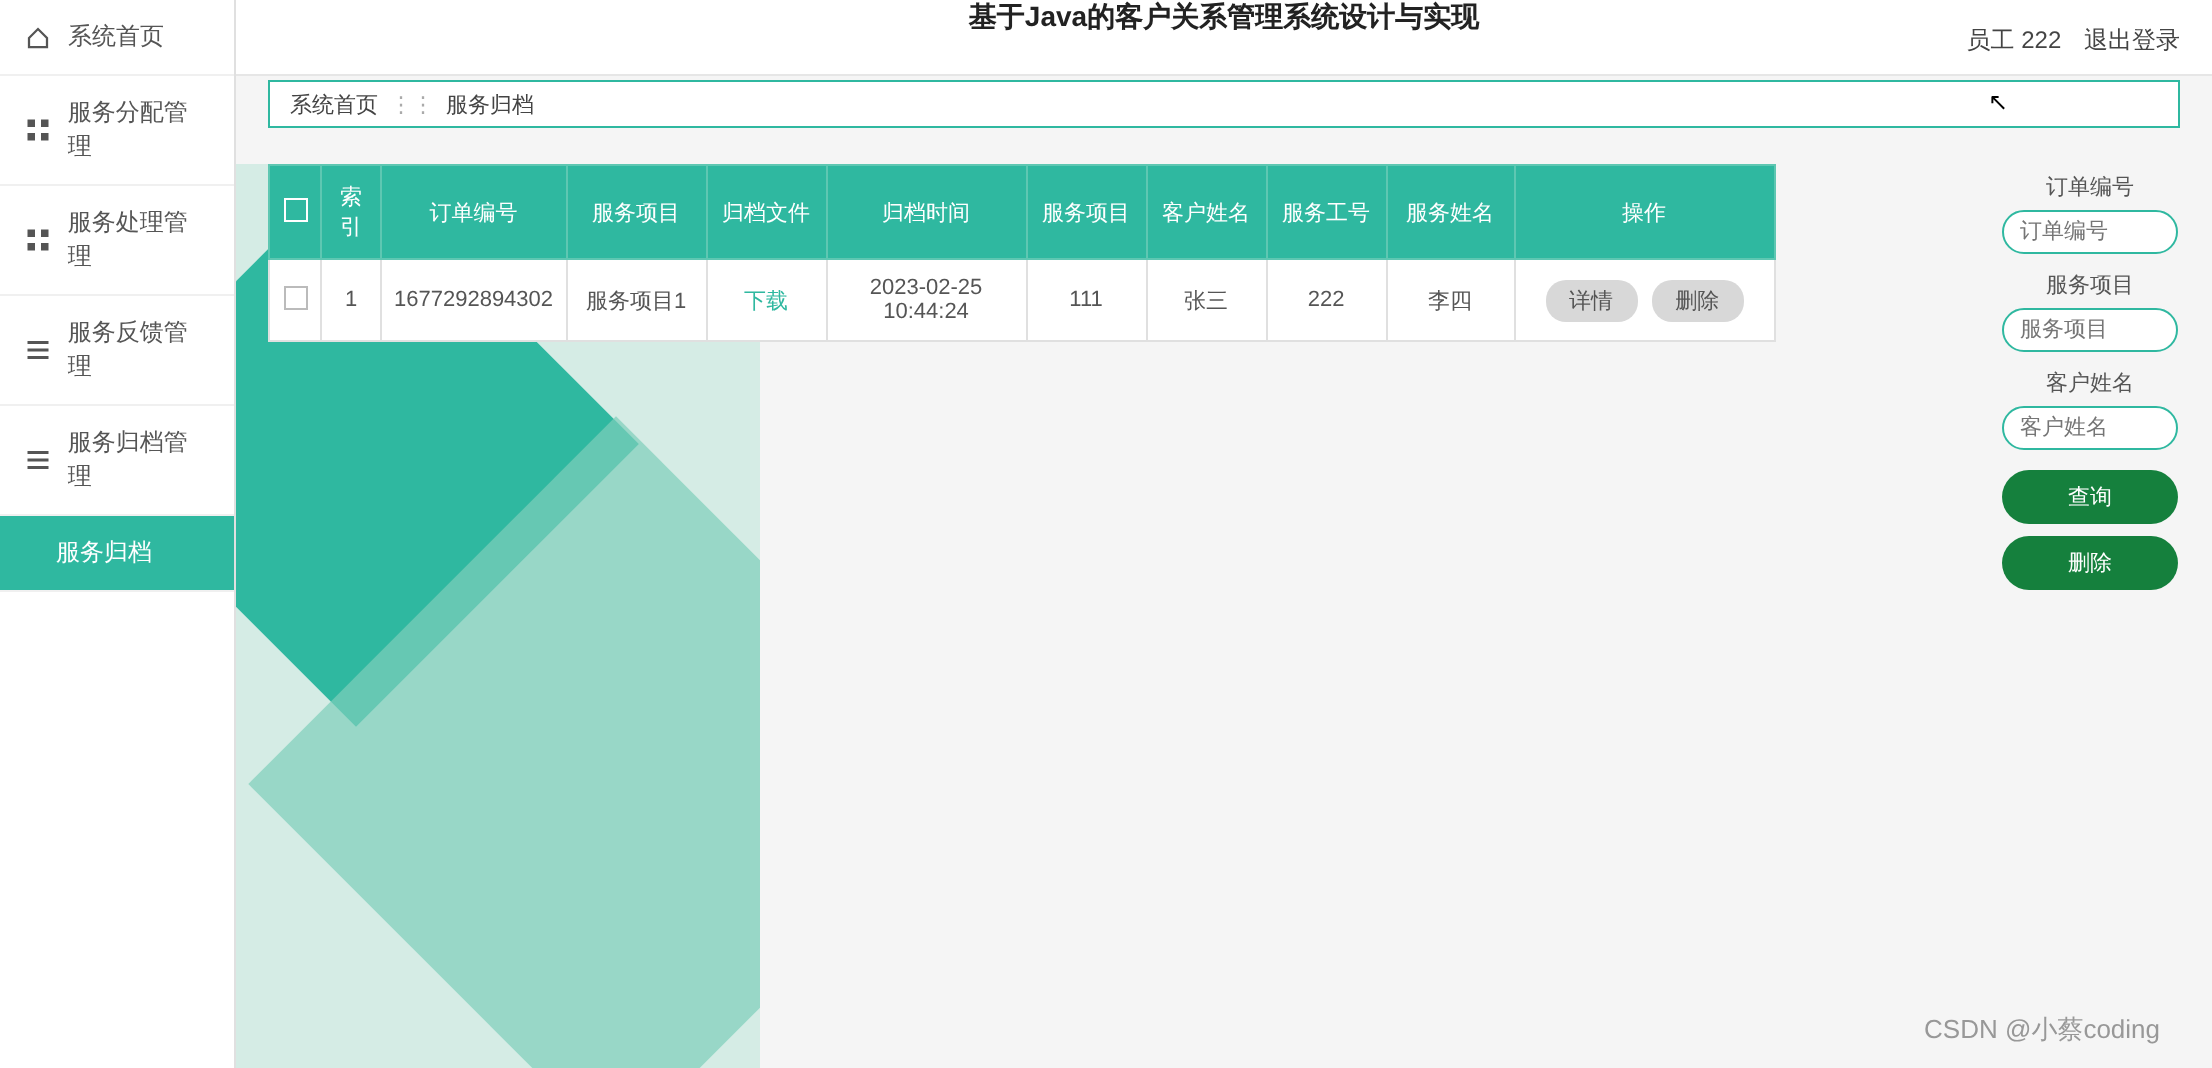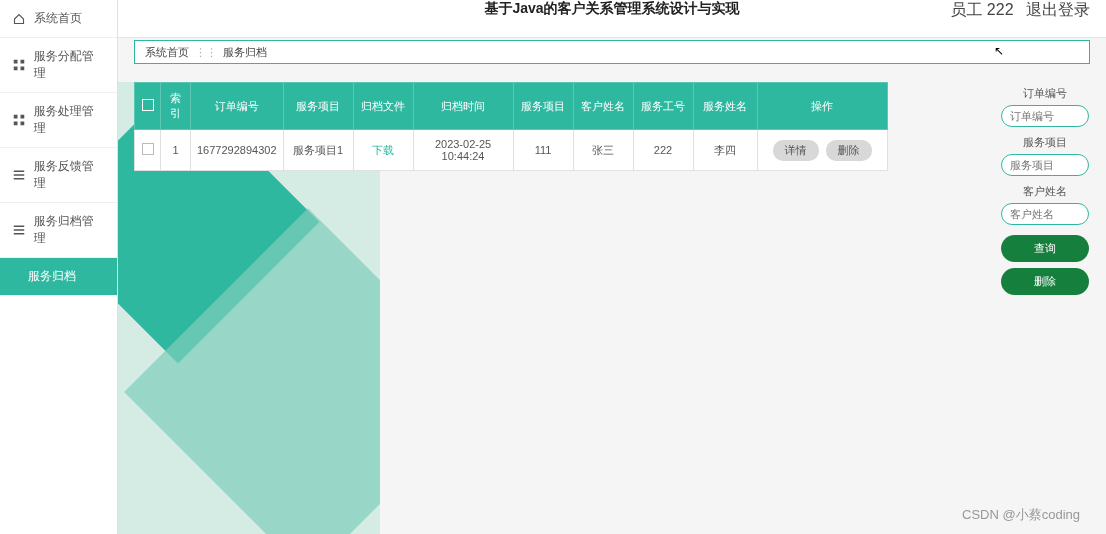--- a/index.html
+++ b/index.html
@@ -6,21 +6,21 @@
     body { font-family: "Microsoft YaHei", Arial, sans-serif; font-size: 12px; background: #f5f5f5; width: 1106px; height: 534px; overflow: hidden; position: relative; }
     
     .sidebar { position: absolute; left: 0; top: 0; width: 118px; height: 534px; background: #fff; border-right: 1px solid #e0e0e0; }
     .sidebar-item { display: flex; align-items: center; padding: 10px 12px; color: #555; cursor: pointer; border-bottom: 1px solid #f0f0f0; }
     .sidebar-item .icon { width: 14px; height: 14px; margin-right: 8px; display: inline-flex; align-items: center; justify-content: center; }
     .sidebar-item.active { background: #2fb8a0; color: #fff; }
     .sidebar-item.sub { padding-left: 28px; }
     
     .header { position: absolute; left: 118px; right: 0; top: 0; height: 38px; background: #fff; display: flex; align-items: flex-start; justify-content: space-between; padding: 0 16px; border-bottom: 1px solid #e6e6e6; }
     .header-title { position: absolute; left: 50%; transform: translateX(-50%); font-weight: bold; font-size: 14px; color: #222; }
-    .header-right { margin-left: auto; font-size: 16px; color: #444; }
+    .header-right { margin-left: auto; font-size: 12px; color: #444; margin-top: 12px; }
     .header-right span { margin-left: 8px; }
     
     .breadcrumb-bar { position: absolute; left: 134px; right: 16px; top: 40px; height: 24px; background: #fff; border: 1px solid #2fb8a0; display: flex; align-items: center; padding: 0 10px; font-size: 11px; color: #444; }
     .breadcrumb-sep { margin: 0 6px; color: #aaa; }
     
     .content { position: absolute; left: 118px; right: 0; top: 70px; bottom: 0; display: flex; }
     .bg-decor { position: absolute; left: 0; top: 12px; width: 262px; height: 452px; background: #d5ece5; overflow: hidden; }
     .bg-decor::before { content: ""; position: absolute; left: -40px; top: 40px; width: 200px; height: 200px; background: #2fb8a0; transform: rotate(45deg); }
     .bg-decor::after { content: ""; position: absolute; left: 60px; top: 180px; width: 260px; height: 260px; background: #7ecfbb; transform: rotate(45deg); opacity: 0.7; }
     

